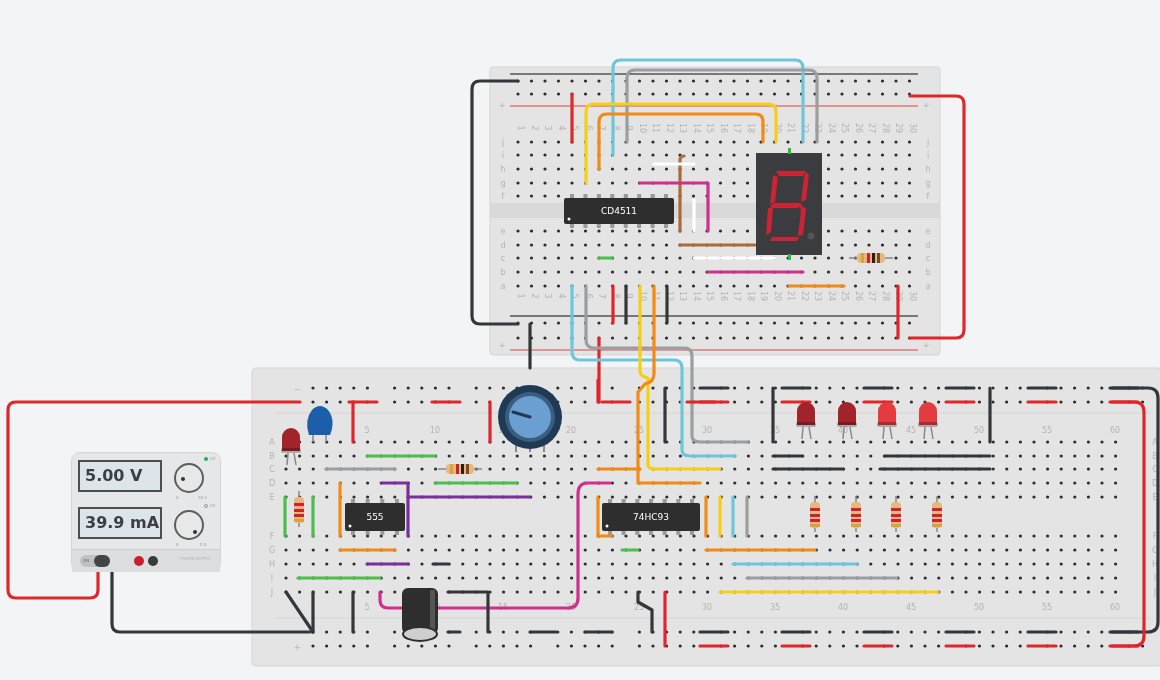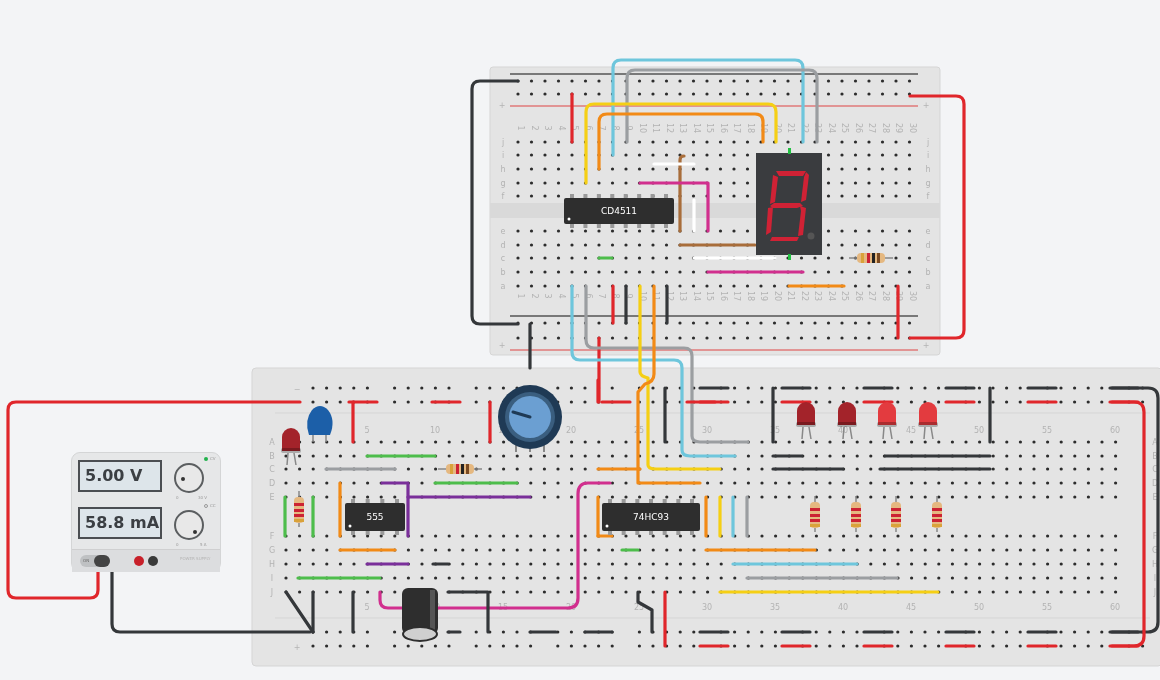--- a/index.html
+++ b/index.html
@@ -1699,21 +1699,21 @@
         <circle cx="530" cy="417" r="32" fill="#1f3a55"></circle>
         <circle cx="530" cy="417" r="25" fill="#3a5e7f"></circle>
         <circle cx="530" cy="417" r="21" fill="#6b9fd2"></circle>
         <line x1="530" y1="417" x2="513" y2="412" stroke="#1f3a55" stroke-width="3" stroke-linecap="round"></line>
       </g>
     </g>
 </svg>
 
 <div class="psu">
   <div class="lcd v">5.00 V</div>
-  <div class="lcd a">58.8 mA</div>
+  <div class="lcd a">39.9 mA</div>
   <div class="knob k1">
       <div class="dot"></div>
     </div>
   <div class="knob k2">
       <div class="dot"></div>
     </div>
   <div class="led-ind" style="left:132px;top:4px;background:#22b14c;"></div>
   <span class="tiny" style="left:138px;top:3px;">CV</span>
   <div class="led-ind" style="left:132px;top:51px;border:1px solid #999;box-sizing:border-box;"></div>
   <span class="tiny" style="left:138px;top:50px;">CC</span>

